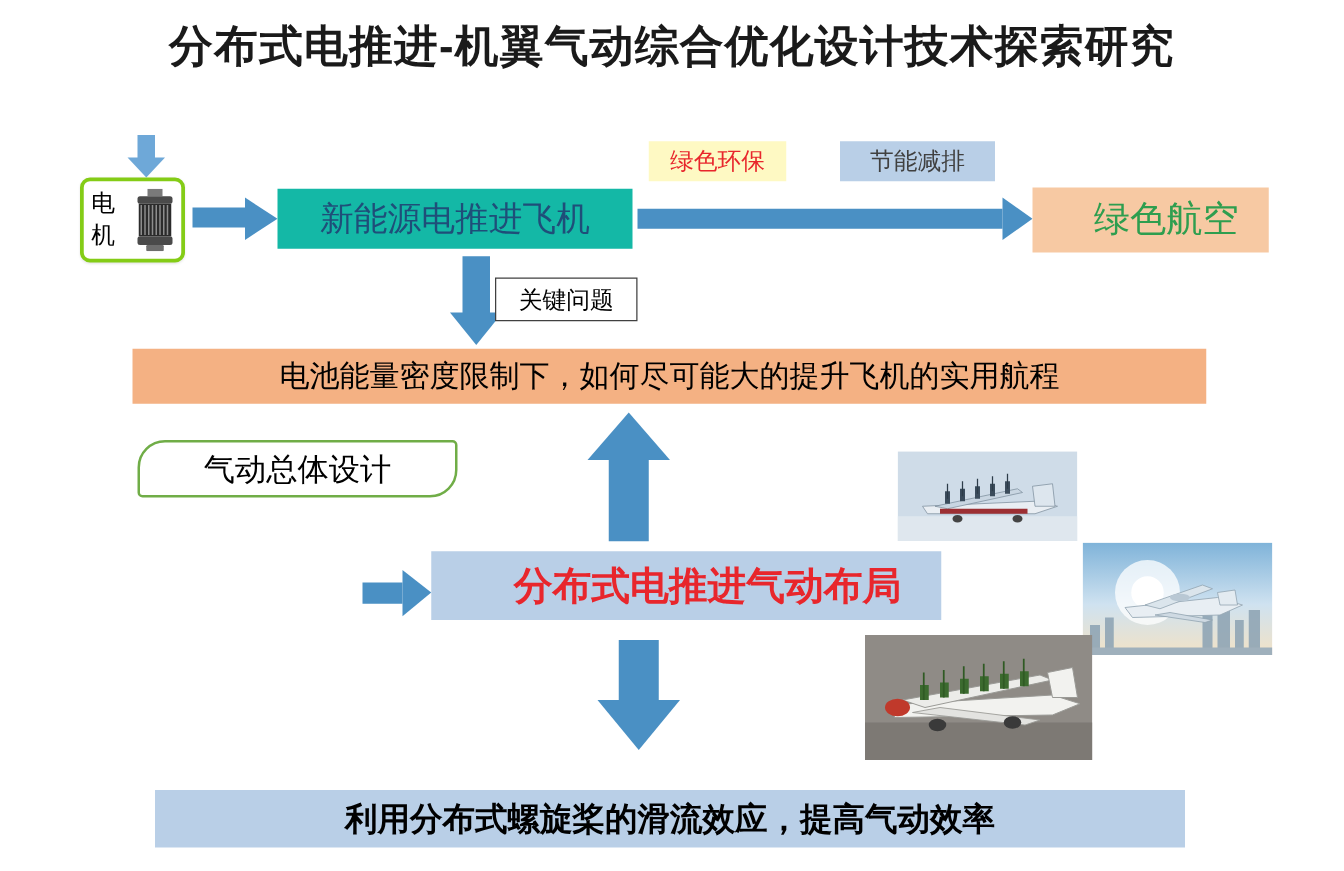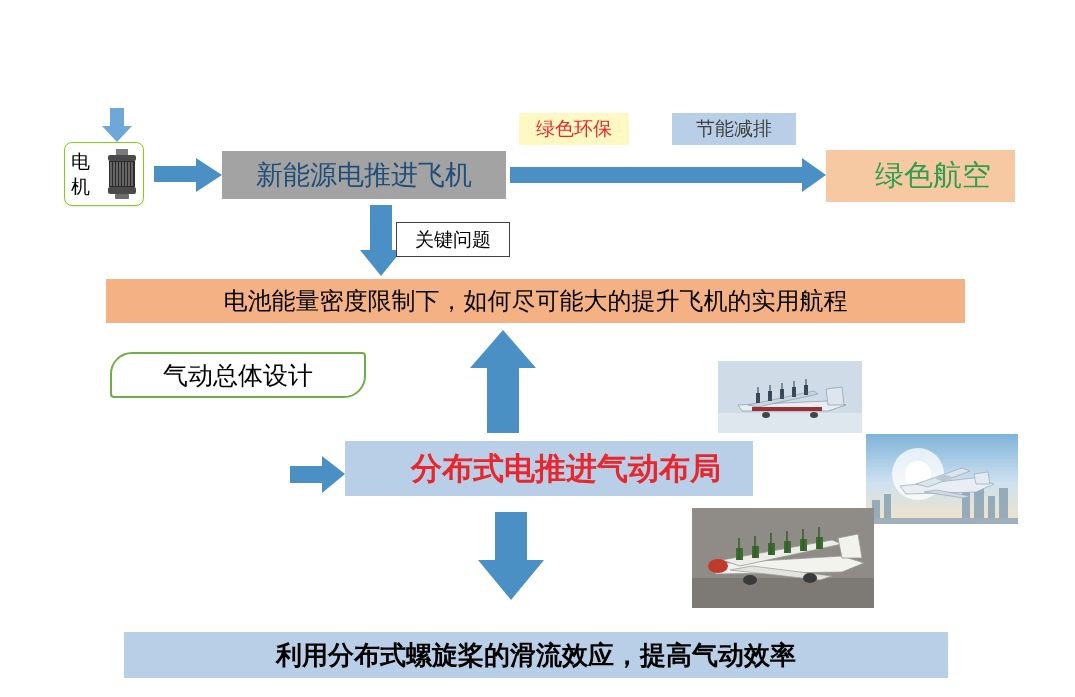--- a/index.html
+++ b/index.html
@@ -28,21 +28,21 @@
     font-size: 35px;
     font-weight: bold;
     color: #1a1a1a;
     letter-spacing: 1px;
   }
 
   
   #motor-box {
     left: 64px; top: 142px;
     width: 78px; height: 62px;
-    border: 1px solid #84cc16;
+    border: 3px solid #84cc16;
     border-radius: 8px;
     background: #ffffff;
     box-shadow: 0 1px 2px rgba(0,0,0,0.10);
   }
   #motor-label {
     position: absolute;
     left: 6px; top: 6px;
     width: 34px;
     font-size: 19px;
     line-height: 25px;
@@ -58,21 +58,21 @@
   .box {
     box-sizing: border-box;
     display: flex;
     align-items: center;
     justify-content: center;
     text-align: center;
   }
   #new-energy-box {
     left: 222px; top: 151px;
     width: 284px; height: 48px;
-    background: #a3a3a3;
+    background: #14b8a6;
     color: #1f4e79;
     font-size: 27px;
   }
   #green-aviation-box {
     left: 826px; top: 150px;
     width: 189px; height: 52px;
     background: #f7c9a3;
     color: #2e9e4f;
     font-size: 29px;
     padding-left: 25px;
@@ -163,20 +163,21 @@
   #photo-bottom {
     left: 692px; top: 508px;
     width: 182px; height: 100px;
   }
 </style>
 </head>
 <body>
 
 <div id="canvas">
 
+  <div class="abs" id="title">分布式电推进-机翼气动综合优化设计技术探索研究</div>
 
   <svg class="abs" id="arrows" viewBox="0 0 1075 697">
 
     <g>
       <rect x="110" y="108" width="14" height="20" fill="#6ea8d8"></rect>
       <polygon points="102,126 132,126 117,142 " fill="#6ea8d8"></polygon>
     </g>
 
     <g>
       <rect x="154" y="166" width="42" height="16" fill="#4a90c4"></rect>

